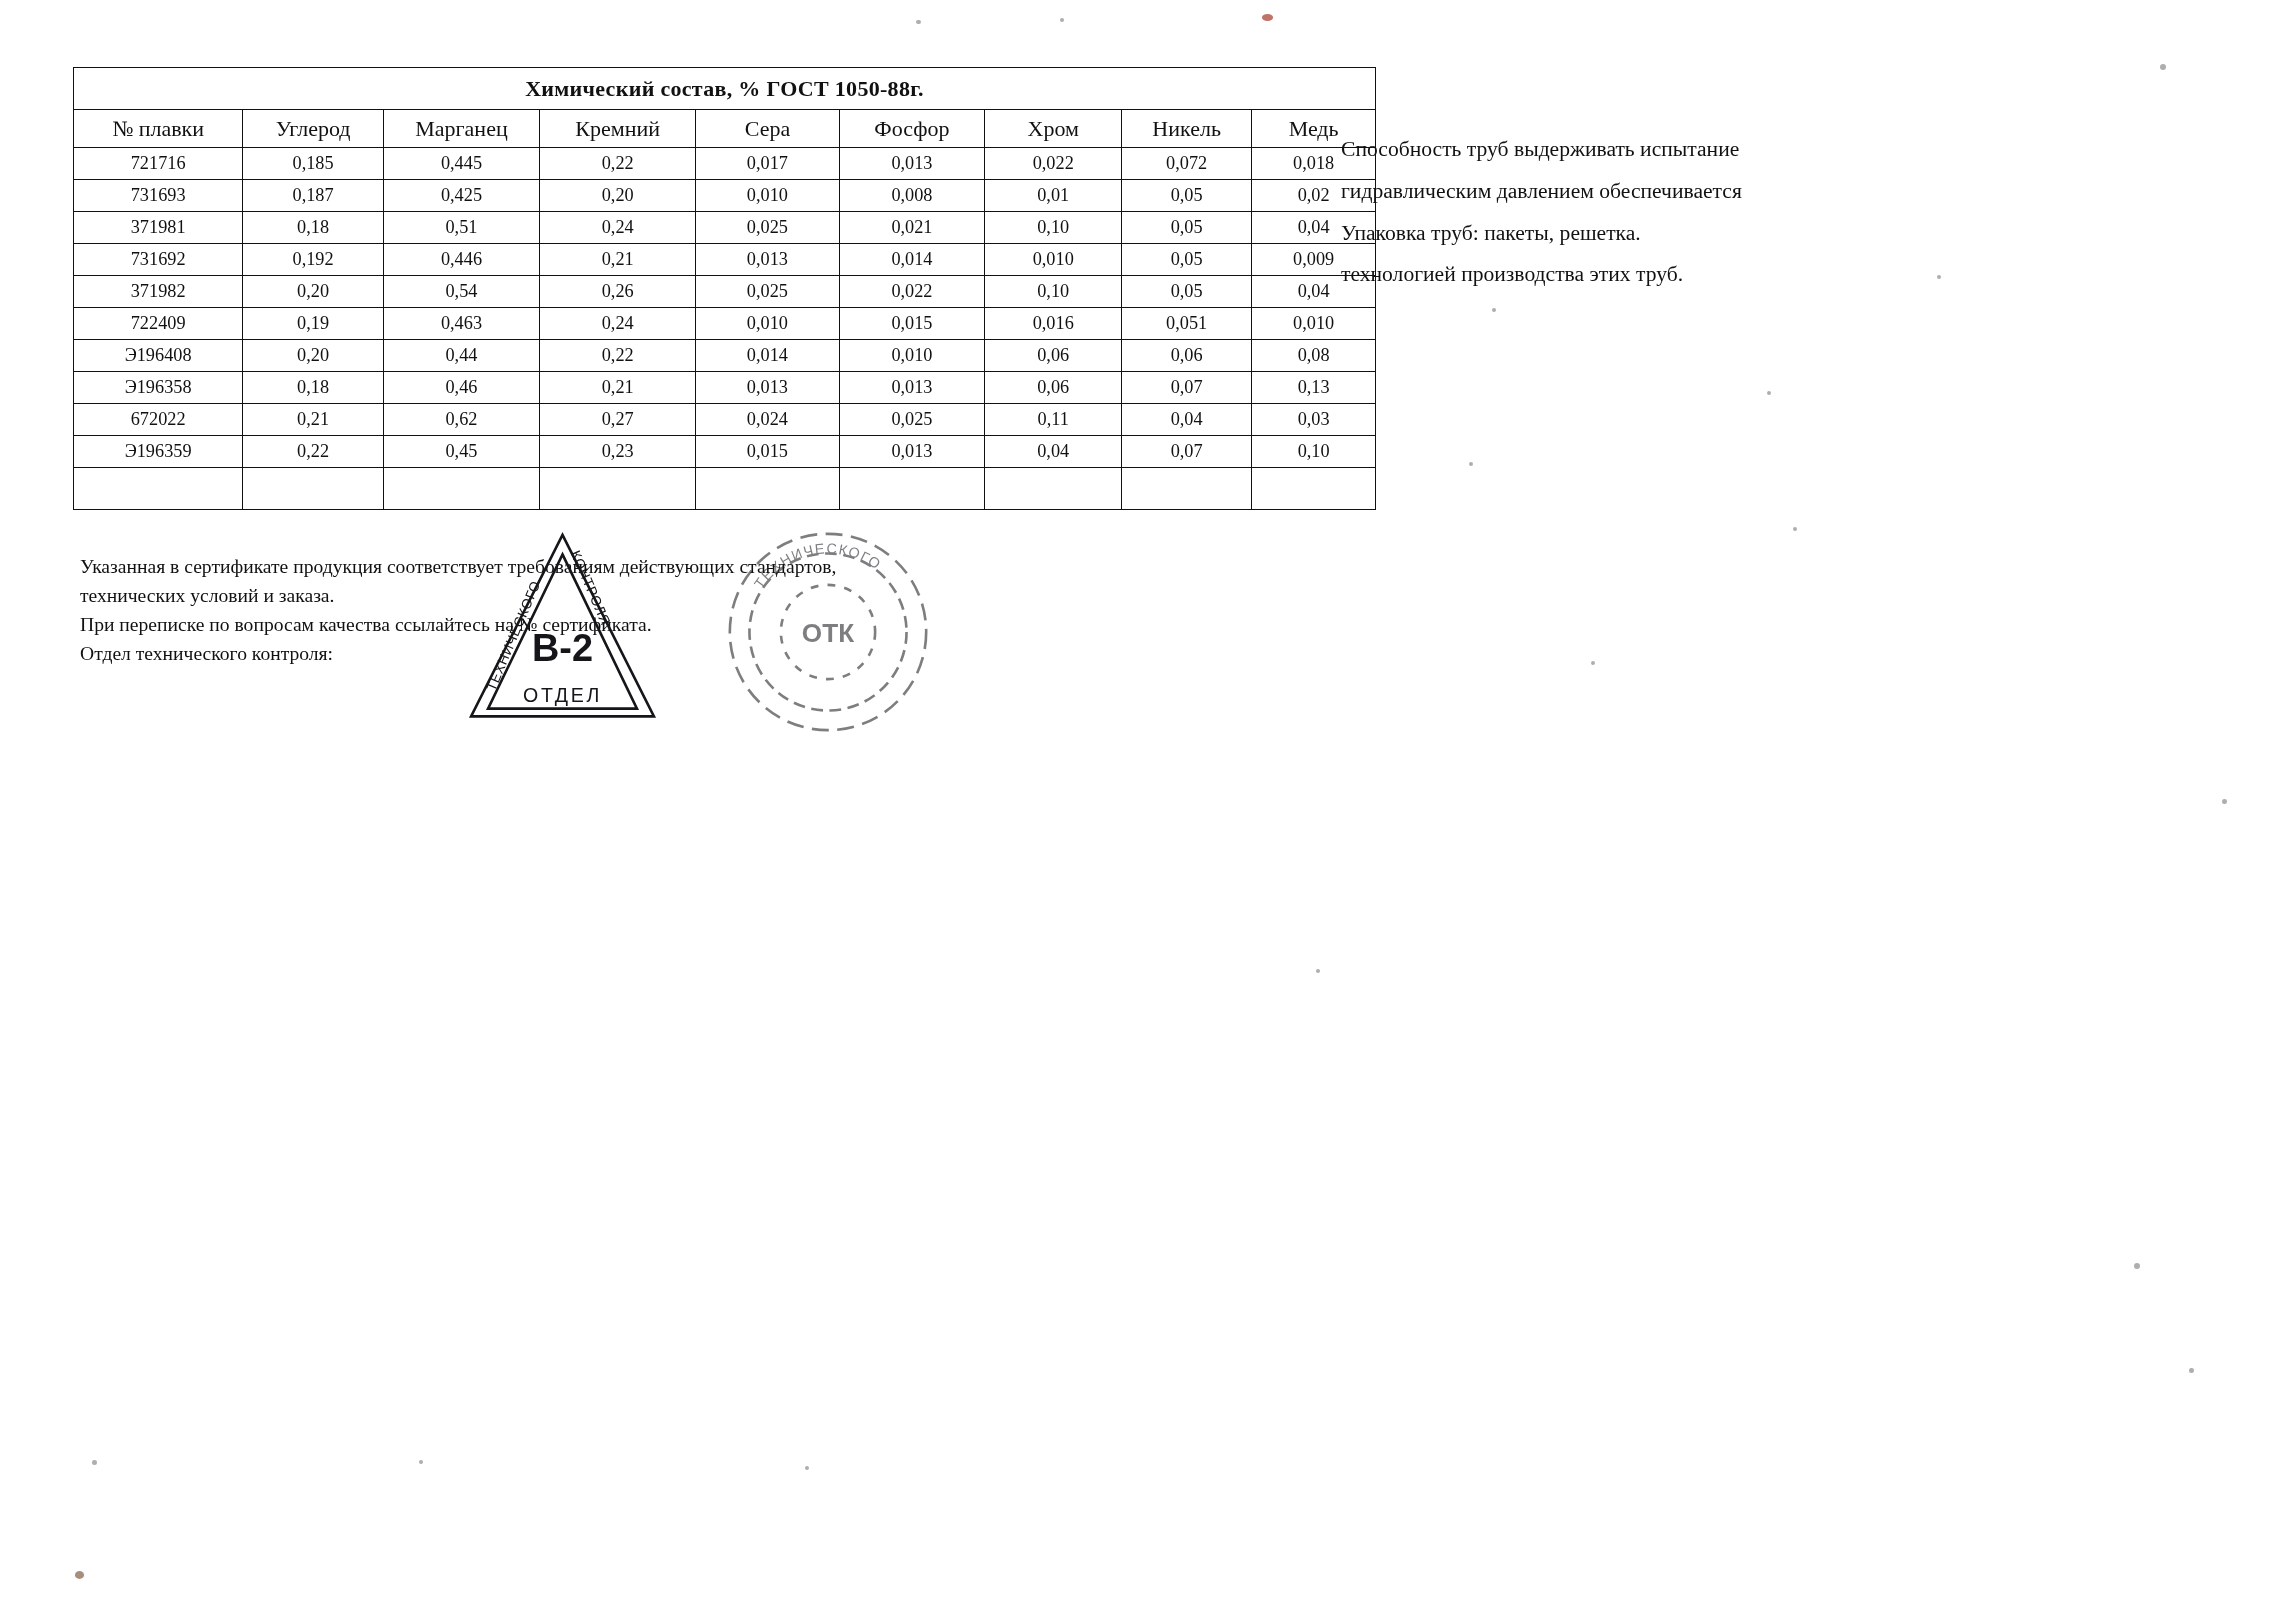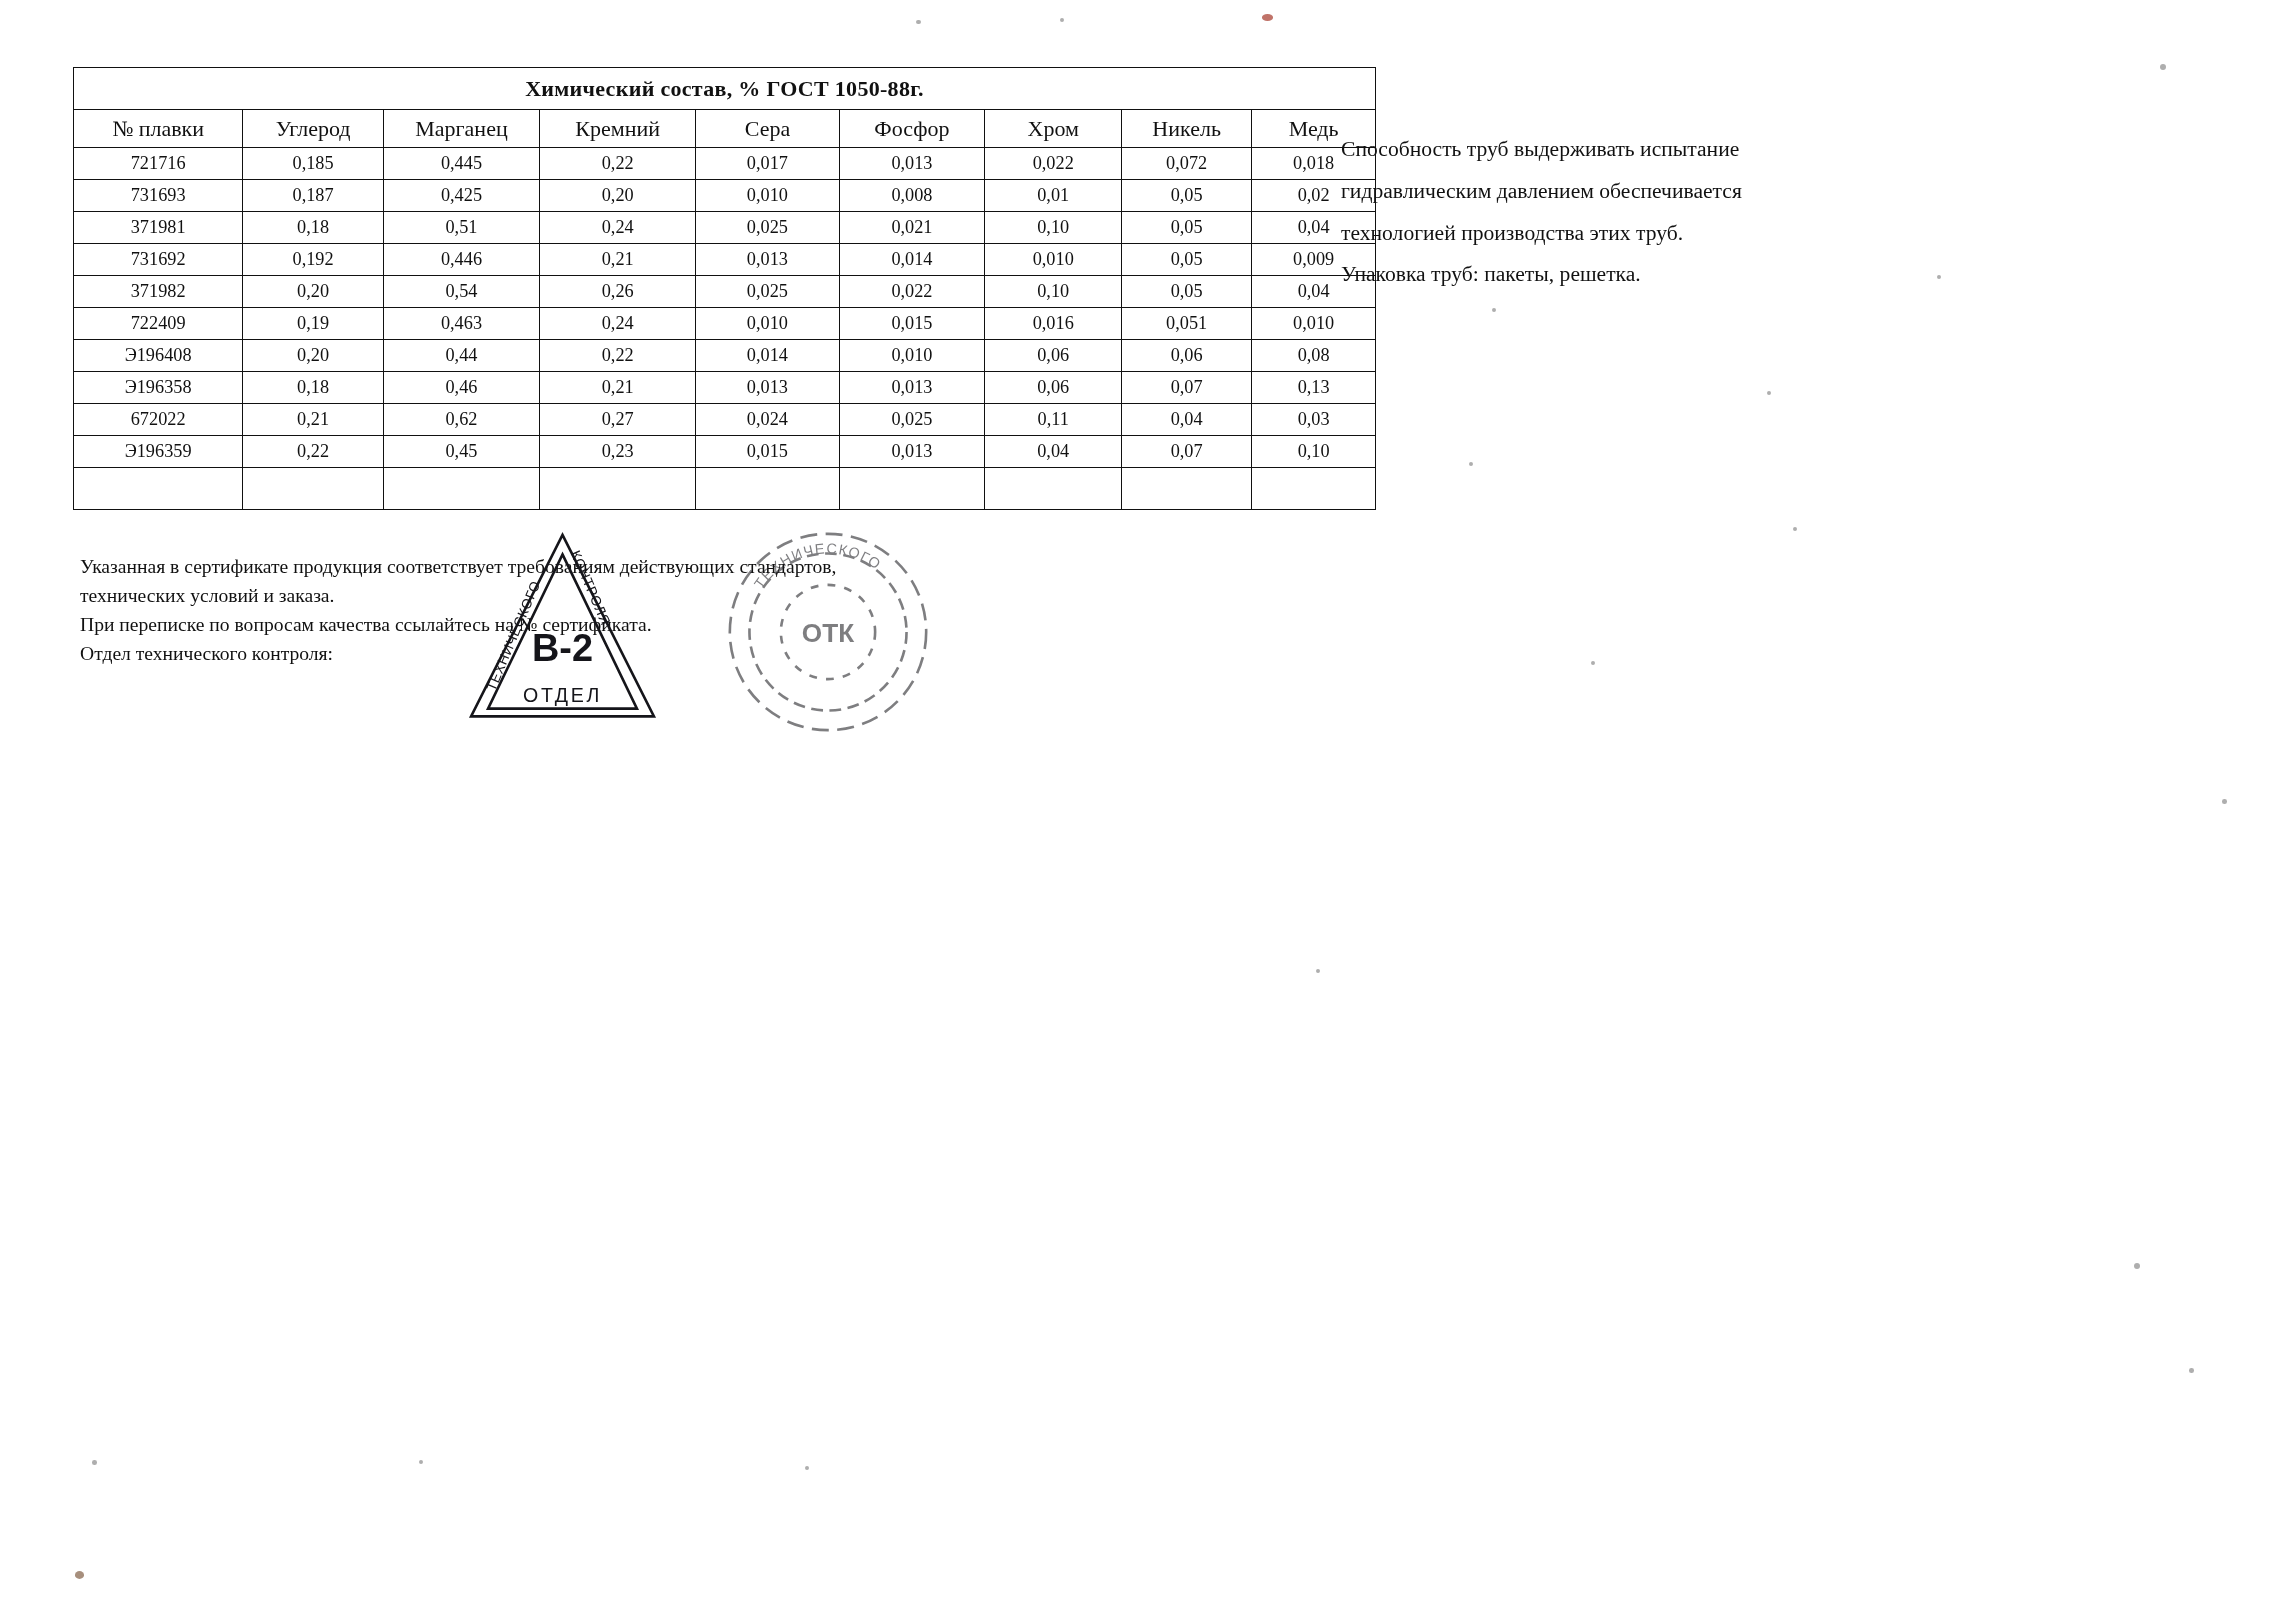--- a/index.html
+++ b/index.html
@@ -286,22 +286,22 @@
         <td></td>
         <td></td>
       </tr>
     </tbody>
   </table>
 </div>
 
 <div id="right-note">
   <p>Способность  труб выдерживать испытание</p>
   <p>гидравлическим  давлением обеспечивается</p>
+  <p>Упаковка труб: пакеты, решетка.</p>
   <p>технологией производства этих труб.</p>
-  <p>Упаковка труб: пакеты, решетка.</p>
 </div>
 
 <div id="declaration">
   <p>Указанная в сертификате продукция соответствует требованиям действующих стандартов,</p>
   <p>технических условий и заказа.</p>
   <p>При переписке по вопросам качества ссылайтесь на № сертификата.</p>
   <p>Отдел технического контроля:</p>
 </div>
 
 <svg id="stamp-triangle" viewBox="0 0 320 340">

